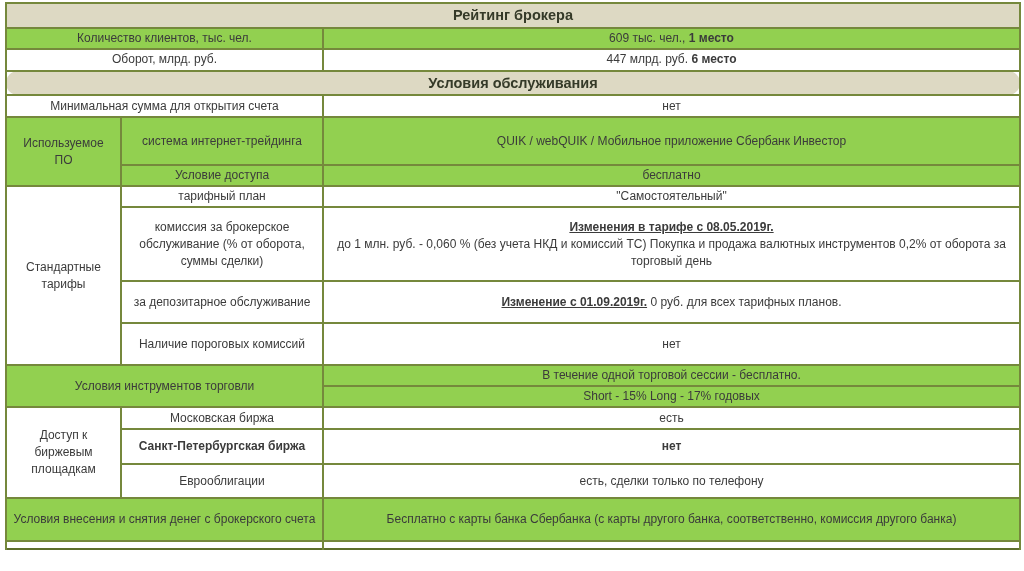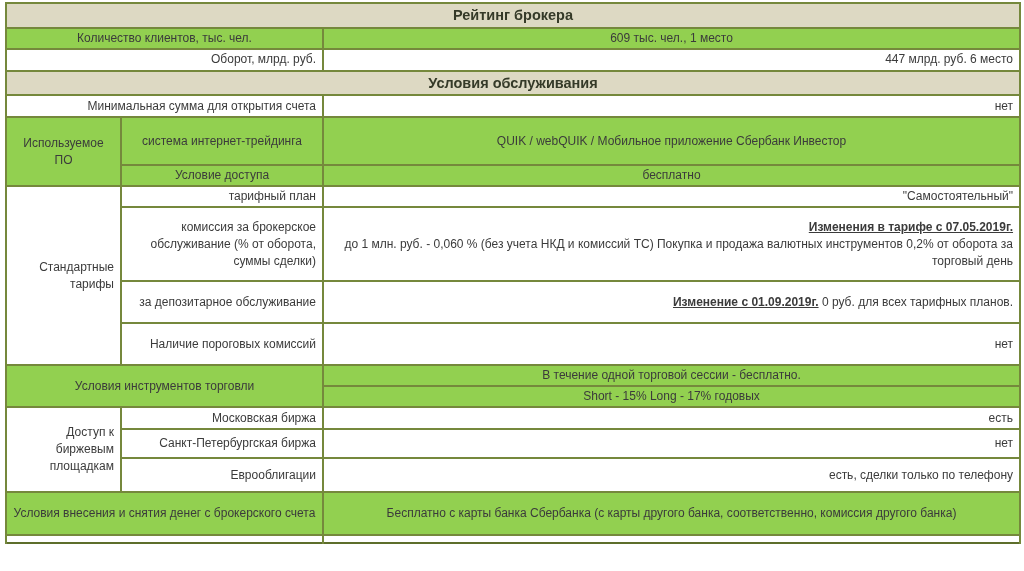--- a/index.html
+++ b/index.html
@@ -36,32 +36,32 @@
     line-height:1.42;
     overflow:hidden;
   }
   td.section-header{
     background:var(--beige);
     font-weight:bold;
     font-size:14.5px;
     color:#353a28;
   }
   td.green{background:var(--green);}
-  td.white{background:#ffffff;text-align:right;}
-  .bold{font-weight:normal;}
+  td.white{background:#ffffff;}
+  .bold{font-weight:bold;}
   .bold-underline{font-weight:bold;text-decoration:underline;}
   
   tr.h31 td{height:15px;}
   tr.h21 td{height:21px;}
   tr.h22 td{height:22px;}
-  tr.h32 td{height:24px;}
+  tr.h32 td{height:24px;border-radius:15px;}
   tr.h48 td{height:48px;}
   tr.h74 td{height:74px;margin-top:16px;}
   tr.h42 td{height:42px;}
-  tr.h29 td{height:29px;}
+  tr.h29 td{height:35px;font-weight:bold;}
   tr.h26 td{height:34px;}
   tr.h43 td{height:43px;}
   tr.h8 td{height:8px;border-bottom:none;}
 </style>
 </head>
 <body>
 
 <table class="broker">
   <colgroup>
       <col class="c1">
@@ -142,21 +142,21 @@
       <td class="white">
         <span>"Самостоятельный"</span>
       </td>
     </tr>
 
     <tr class="h74">
       <td class="white">
         <span>комиссия за брокерское обслуживание (% от оборота, суммы сделки)</span>
       </td>
       <td class="white">
-        <div class="bold-underline">Изменения в тарифе с 07.05.2019г.</div>
+        <div class="bold-underline">Изменения в тарифе с 08.05.2019г.</div>
         <div>до 1 млн. руб. - 0,060 %  (без учета НКД и комиссий ТС) Покупка и продажа валютных инструментов 0,2% от оборота за торговый день</div>
       </td>
     </tr>
 
     <tr class="h42">
       <td class="white">
         <span>за депозитарное обслуживание</span>
       </td>
       <td class="white">
         <span class="bold-underline">Изменение с 01.09.2019г.</span>

